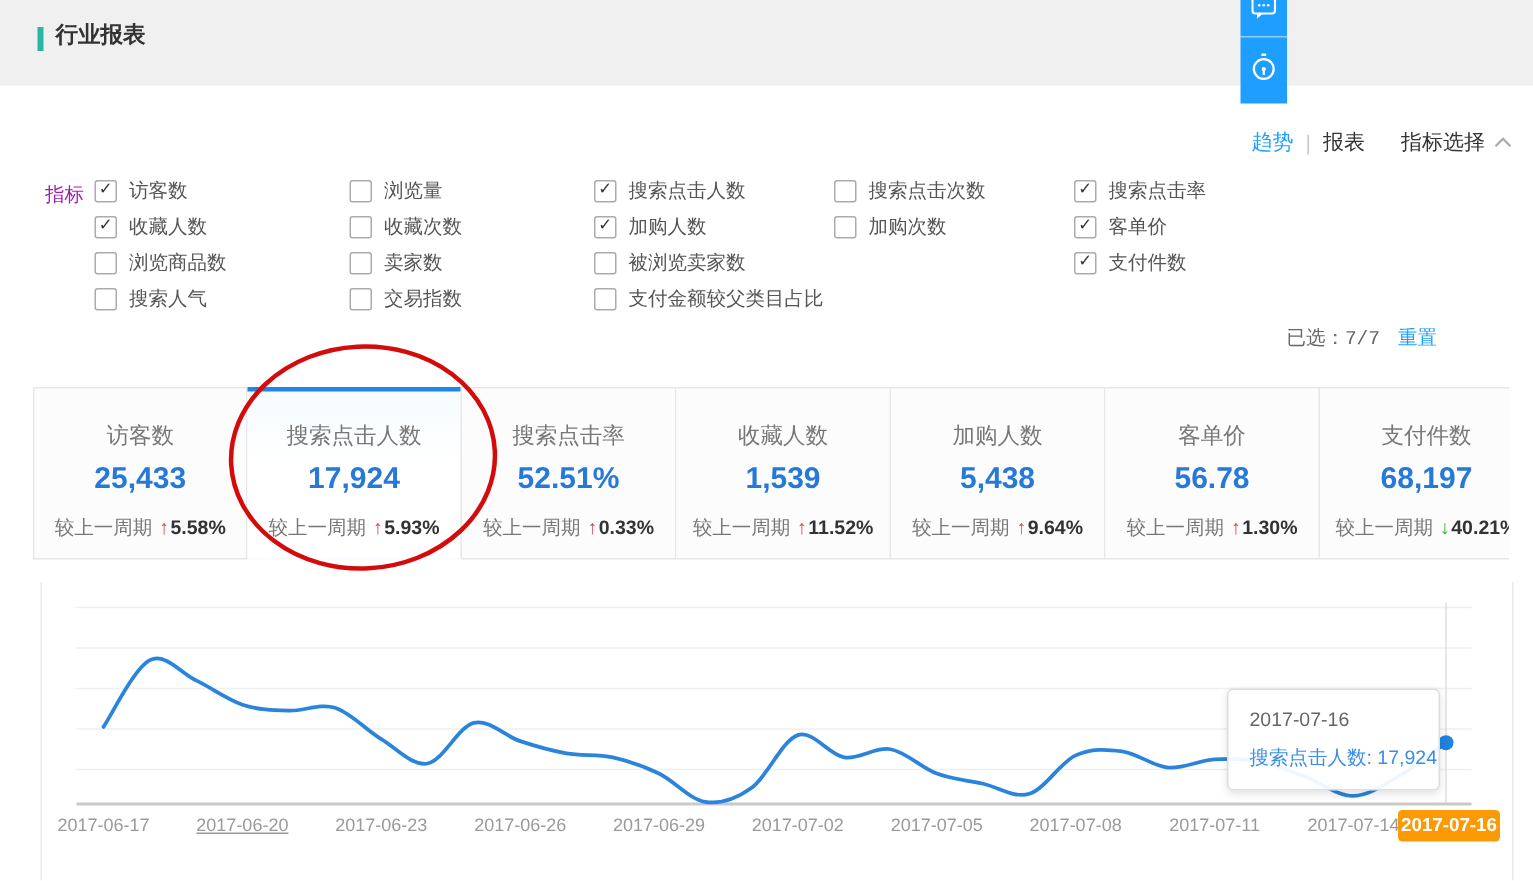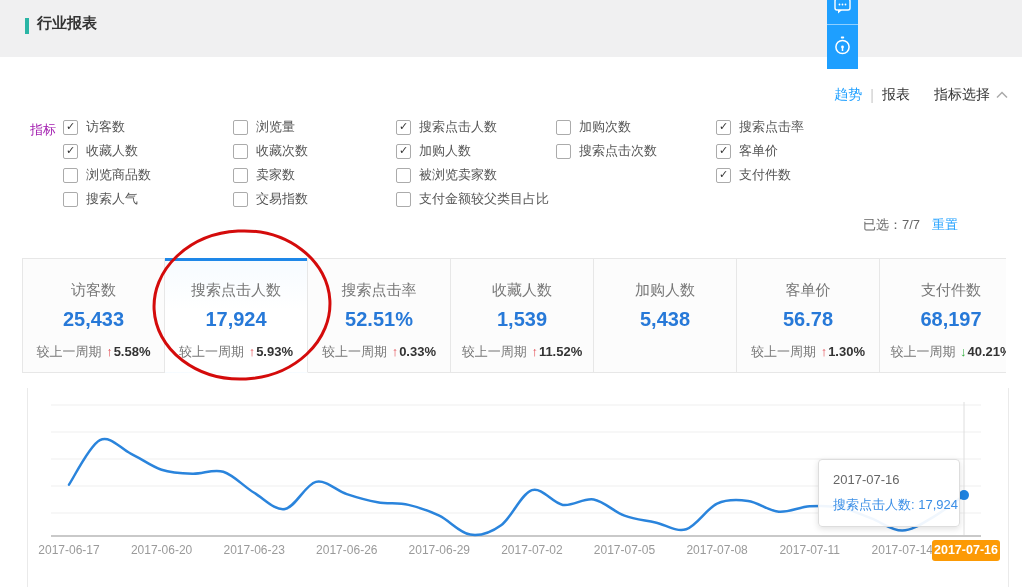--- a/index.html
+++ b/index.html
@@ -23,21 +23,21 @@
   .vs-chevron{margin-left:6px;display:inline-flex;}
   
   .panel-label{position:absolute;left:30px;top:121px;font-size:13px;color:#a21caf;}
   .cb-col{position:absolute;top:115px;}
   .cb-item{height:24px;display:flex;align-items:center;cursor:pointer;}
   .checkbox{width:13px;height:13px;border:1px solid #ababab;border-radius:2px;background:#fff;
             display:inline-flex;align-items:center;justify-content:center;flex:none;}
   .checkbox .tick{display:none;font-size:11px;line-height:11px;color:#333;font-weight:bold;margin-top:-1px;}
   .checkbox.checked .tick{display:block;}
   .cb-label{margin-left:8px;font-size:13px;color:#555;white-space:nowrap;}
-  .selected-row{position:absolute;top:216px;right:64px;font-size:13px;color:#666;display:flex;align-items:center;}
+  .selected-row{position:absolute;top:216px;right:64px;font-size:13px;color:#666;display:flex;align-items:center;font-family:Liberation Mono, monospace;}
   .reset-link{color:#1e9fff;margin-left:12px;cursor:pointer;}
   
   .cards{position:absolute;left:22px;top:258px;width:984px;height:116px;overflow:hidden;}
   .cards-row{display:flex;width:1010px;}
   .metric-card{width:143px;flex:none;height:115px;box-sizing:border-box;background:#fcfcfc;
                border-top:1px solid #e7e7e7;border-bottom:1px solid #e7e7e7;border-right:1px solid #e7e7e7;
                text-align:center;position:relative;cursor:pointer;overflow:visible;}
   .metric-card:first-child{border-left:1px solid #e7e7e7;}
   .metric-card.active{background:linear-gradient(#f6fbff,#ffffff 45%);border-bottom-color:transparent;}
   .metric-card.active::before{content:'';position:absolute;top:-1px;left:0;right:0;height:3px;background:#1e87e8;}
@@ -178,26 +178,26 @@
   </div>
 
   <div class="cb-item">
     <span class="checkbox"></span>
     <span class="cb-label">支付金额较父类目占比</span>
   </div>
 </div>
       <div class="cb-col" style="left: 556px;">
   <div class="cb-item">
     <span class="checkbox"></span>
+    <span class="cb-label">搜索点击次数</span>
+  </div>
+
+  <div class="cb-item">
+    <span class="checkbox"></span>
     <span class="cb-label">加购次数</span>
-  </div>
-
-  <div class="cb-item">
-    <span class="checkbox"></span>
-    <span class="cb-label">搜索点击次数</span>
   </div>
 
 </div>
       <div class="cb-col" style="left: 716px;">
   <div class="cb-item">
     <span class="checkbox checked">
             <span class="tick">✓</span>
           </span>
     <span class="cb-label">搜索点击率</span>
   </div>
@@ -256,20 +256,24 @@
     <div class="card-value">1,539</div>
     <div class="card-delta">
       <span class="delta-label">较上一周期 </span>
       <span class="delta-arrow up">↑</span><span class="delta-pct">11.52%</span>
     </div>
   </div>
 
   <div class="metric-card">
     <div class="card-title">加购人数</div>
     <div class="card-value">5,438</div>
+    <div class="card-delta">
+      <span class="delta-label">较上一周期 </span>
+      <span class="delta-arrow up">↑</span><span class="delta-pct">9.64%</span>
+    </div>
   </div>
 
   <div class="metric-card">
     <div class="card-title">客单价</div>
     <div class="card-value">56.78</div>
     <div class="card-delta">
       <span class="delta-label">较上一周期 </span>
       <span class="delta-arrow up">↑</span><span class="delta-pct">1.30%</span>
     </div>
   </div>
@@ -299,21 +303,21 @@
         <line x1="23" y1="125" x2="953" y2="125" stroke="#efefef" stroke-width="1"></line>
         <line x1="936" y1="14" x2="936" y2="148" stroke="#dedede" stroke-width="1"></line>
         <line x1="23" y1="148" x2="953" y2="148" stroke="#c9c9c9" stroke-width="2"></line>
       </g>
       <path id="series-path" fill="none" stroke="#2a84dc" stroke-width="2.5" stroke-linecap="round" d="M41.0,96.6C46.1,89.2,61.6,57.2,71.9,52.1C82.1,46.9,92.4,60.6,102.7,65.6C113.0,70.5,123.3,78.4,133.6,81.8C143.9,85.2,154.2,85.5,164.4,85.8C174.7,86.2,185.0,80.7,195.3,83.8C205.6,87.0,215.9,98.6,226.2,104.8C236.5,111.0,246.7,122.8,257.0,121.0C267.3,119.2,277.6,96.4,287.9,93.9C298.2,91.5,308.5,102.7,318.8,106.1C329.0,109.5,339.3,112.4,349.6,114.2C359.9,116.0,370.2,114.7,380.5,116.9C390.8,119.2,401.1,122.8,411.3,127.7C421.6,132.7,431.9,145.1,442.2,146.6C452.5,148.2,462.8,144.6,473.1,137.2C483.4,129.8,493.6,105.4,503.9,102.1C514.2,98.7,524.5,115.3,534.8,116.9C545.1,118.5,555.4,109.7,565.7,111.5C575.9,113.3,586.2,123.9,596.5,127.7C606.8,131.6,617.1,132.2,627.4,134.5C637.7,136.7,648.0,144.4,658.2,141.2C668.5,138.1,678.8,120.3,689.1,115.6C699.4,110.8,709.7,111.5,720.0,112.9C730.3,114.2,740.5,122.8,750.8,123.7C761.1,124.6,771.4,118.9,781.7,118.3C792.0,117.6,802.3,117.6,812.6,119.6C822.8,121.6,833.1,126.6,843.4,130.4C853.7,134.3,864.0,142.8,874.3,142.6C884.6,142.4,894.9,135.0,905.1,129.1C915.4,123.2,930.9,110.8,936.0,107.1"></path>
       <circle id="end-dot" r="5" fill="#1f83e0" cx="936.0" cy="107.1"></circle>
     </svg>
     <div id="x-labels">
   <div class="x-label" style="left: -5px;">2017-06-17</div>
 
-  <div class="x-label" style="left: 87.6px;">2017-06-20</div>
+  <div class="x-label" style="left: 87.6px; text-decoration: underline;">2017-06-20</div>
 
   <div class="x-label" style="left: 180.2px;">2017-06-23</div>
 
   <div class="x-label" style="left: 272.8px;">2017-06-26</div>
 
   <div class="x-label" style="left: 365.3px;">2017-06-29</div>
 
   <div class="x-label" style="left: 457.9px;">2017-07-02</div>
 
   <div class="x-label" style="left: 550.5px;">2017-07-05</div>

